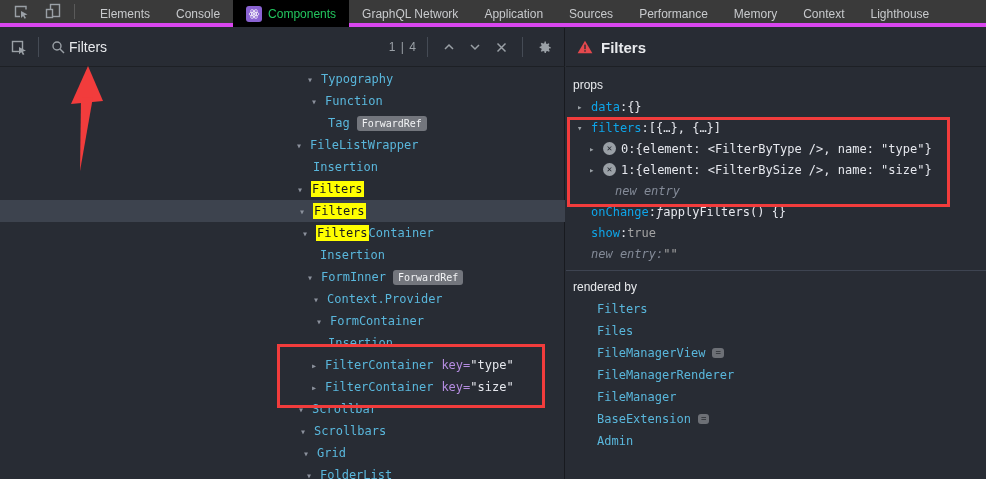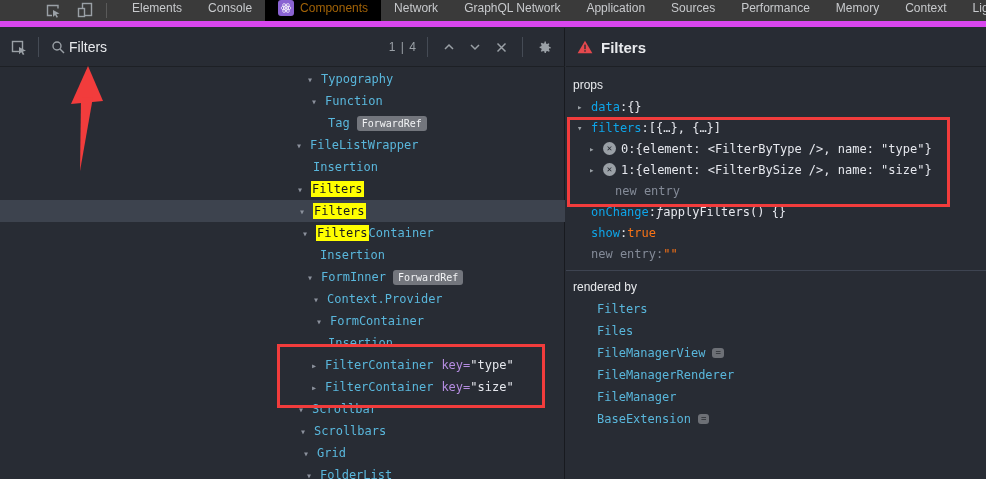--- a/index.html
+++ b/index.html
@@ -2,27 +2,27 @@
 <html><head>
 <meta charset="utf-8">
 <style>
   * { margin:0; padding:0; box-sizing:border-box; }
   html,body { width:986px; height:479px; overflow:hidden; background:#282c34;
     font-family:"Liberation Sans", sans-serif; }
   .app { position:relative; width:986px; height:479px; background:#282c34; }
 
   
   .tabbar { position:absolute; left:0; top:0; width:986px; height:27px;
-    background:#3a3a3a; display:flex; align-items:flex-end;
-    border-bottom:6px solid #d946ef;padding-left:32px; }
+    background:#3a3a3a; display:flex; align-items:flex-start;
+    border-bottom:4px solid #d946ef; }
   .tabbar .lead-icons { display:flex; align-items:center; gap:10px; padding:0 8px 0 10px; }
   .tb-divider { width:1px; height:15px; background:#5a5a5a; margin-right:4px; }
   .tab { display:flex; align-items:center; gap:6px; height:27px; padding:0 13px;
     color:#c8cacd; font-size:12px; cursor:default; white-space:nowrap; }
-  .tab.active { background:#000; color:#a16207; }
+  .tab.active { background:#000; color:#22c55e; }
   .react-icon { display:inline-flex; align-items:center; justify-content:center;
     width:16px; height:16px; border-radius:3px; background:#8a63d2; }
 
   
   .left-panel { position:absolute; left:0; top:28px; width:565px; height:451px;
     background:#282c34; border-right:1px solid #181a1f; }
   .toolbar { position:absolute; left:0; top:0; width:565px; height:39px;
     border-bottom:1px solid #1d2025; display:flex; align-items:center; }
   .toolbar .sep { width:1px; height:20px; background:#454b55; }
   .search-input { background:transparent; border:none; outline:none; color:#e8eaed;
@@ -59,22 +59,22 @@
   .prow .parrow { display:inline-block; width:14px; color:#9aa0a6; font-size:9px; }
   .prow.ind1 { padding-left:23px; }
   .prow.ind0 { padding-left:11px; }
   .prow.noarrow { padding-left:25px; }
   .prow.entry-ind { padding-left:49px; }
   .del-icon { display:inline-flex; align-items:center; justify-content:center;
     width:13px; height:13px; border-radius:50%; background:#9aa0a6; color:#282c34;
     font-size:9px; line-height:13px; margin-right:5px; font-weight:bold; }
   .c-purple { color:#0ea5e9; }
   .c-white  { color:#e6e8ee; }
-  .c-yellow { color:#f97316; }
-  .c-gray   { color:#848b98; }
+  .c-yellow { color:#a3a3a3; }
+  .c-gray   { color:#848b98;font-style:italic; }
   .it { font-style:italic; }
   .rdivider { position:absolute; left:0; top:242px; width:420px; height:1px; background:#3e4451; }
   .rendered-rows { position:absolute; left:0; top:270px; width:420px;
     font-family:"DejaVu Sans Mono", monospace; font-size:12px; }
   .rbrow { height:22px; display:flex; align-items:center; padding-left:31px; color:#59b7dc;
     white-space:nowrap; }
   .eq-badge { display:inline-block; margin-left:7px; background:#6d7076; color:#3a3d42;
     font-size:9px; line-height:9px; padding:0 3px 1px; border-radius:3px; font-weight:bold; }
 
   
@@ -114,23 +114,20 @@
             <svg width="12" height="12" viewBox="0 0 24 24">
               <circle cx="12" cy="12" r="2" fill="#fff"></circle>
               <ellipse cx="12" cy="12" rx="10" ry="4" fill="none" stroke="#fff" stroke-width="1.4"></ellipse>
               <ellipse cx="12" cy="12" rx="10" ry="4" fill="none" stroke="#fff" stroke-width="1.4" transform="rotate(60 12 12)"></ellipse>
               <ellipse cx="12" cy="12" rx="10" ry="4" fill="none" stroke="#fff" stroke-width="1.4" transform="rotate(120 12 12)"></ellipse>
             </svg>
           </span>
           <span>Components</span>
         </div>
         <div class="tab">
-          <span>Network</span>
-        </div>
-        <div class="tab">
           <span>GraphQL Network</span>
         </div>
         <div class="tab">
           <span>Application</span>
         </div>
         <div class="tab">
           <span>Sources</span>
         </div>
         <div class="tab">
           <span>Performance</span>
@@ -350,20 +347,23 @@
         <div class="rbrow">
           <span>FileManagerRenderer</span>
         </div>
         <div class="rbrow">
           <span>FileManager</span>
         </div>
         <div class="rbrow">
           <span>BaseExtension</span>
           <span class="eq-badge">=</span>
         </div>
+        <div class="rbrow">
+          <span>Admin</span>
+        </div>
       </div>
   </div>
 
   <div class="anno anno-box" style="left:277px; top:344px; width:268px; height:64px;"></div>
   <div class="anno anno-box" style="left:567px; top:117px; width:383px; height:90px;"></div>
   <svg class="anno" style="left:0; top:0; width:986px; height:479px;" viewBox="0 0 986 479">
     <polygon points="88,66 71,104 103,101" fill="#f23c3c"></polygon>
     <polygon points="81,98 93,97 80,171" fill="#f23c3c"></polygon>
   </svg>
 

